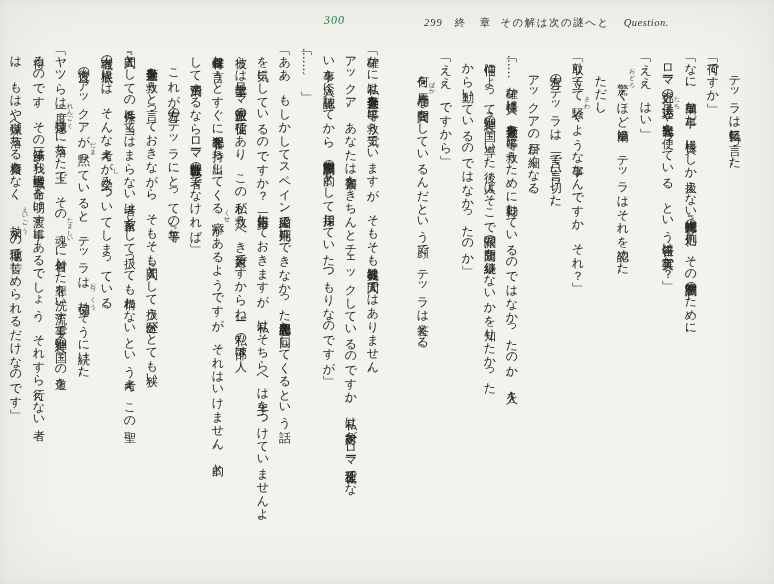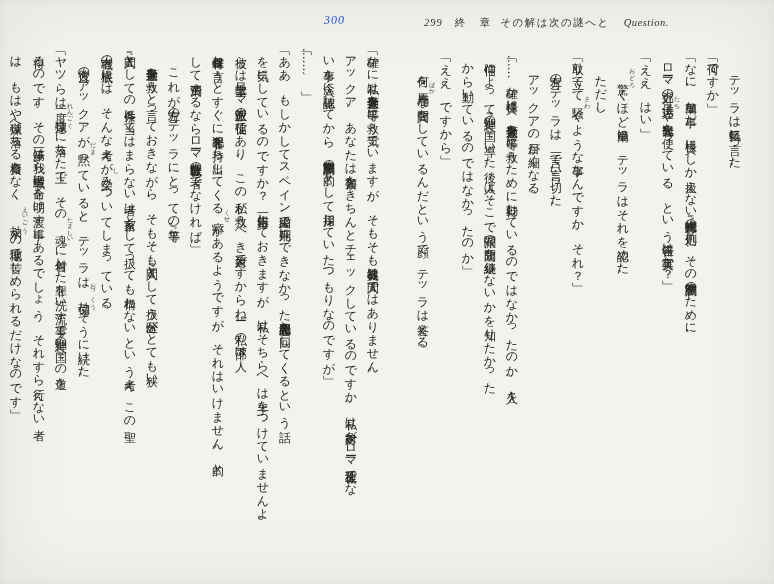--- a/index.html
+++ b/index.html
@@ -15,21 +15,21 @@
     box-shadow:inset 0 0 70px rgba(90,85,70,.10), inset 0 0 8px rgba(90,85,70,.06);
     color:#2b2a27;
   }
   .page{position:absolute;top:0;height:584px;width:387px;}
   .page.left{left:0;}
   .page.right{left:387px;}
 
   
   .pagenum{
     position:absolute;top:13px;left:324px;
-    font-size:12px;font-style:italic;letter-spacing:1px;color:#1d4ed8;
+    font-size:12px;font-style:italic;letter-spacing:1px;color:#15803d;
   }
 
   
   .running-header{
     position:absolute;top:16px;left:37px;
     font-size:10.5px;color:#343230;white-space:nowrap;text-align:right;
   }
   .running-header .num{font-style:italic;letter-spacing:1px;margin-right:12px;}
   .running-header .chapter{letter-spacing:2px;margin-right:8px;}
   .running-header .title{letter-spacing:1.5px;margin-right:14px;}

